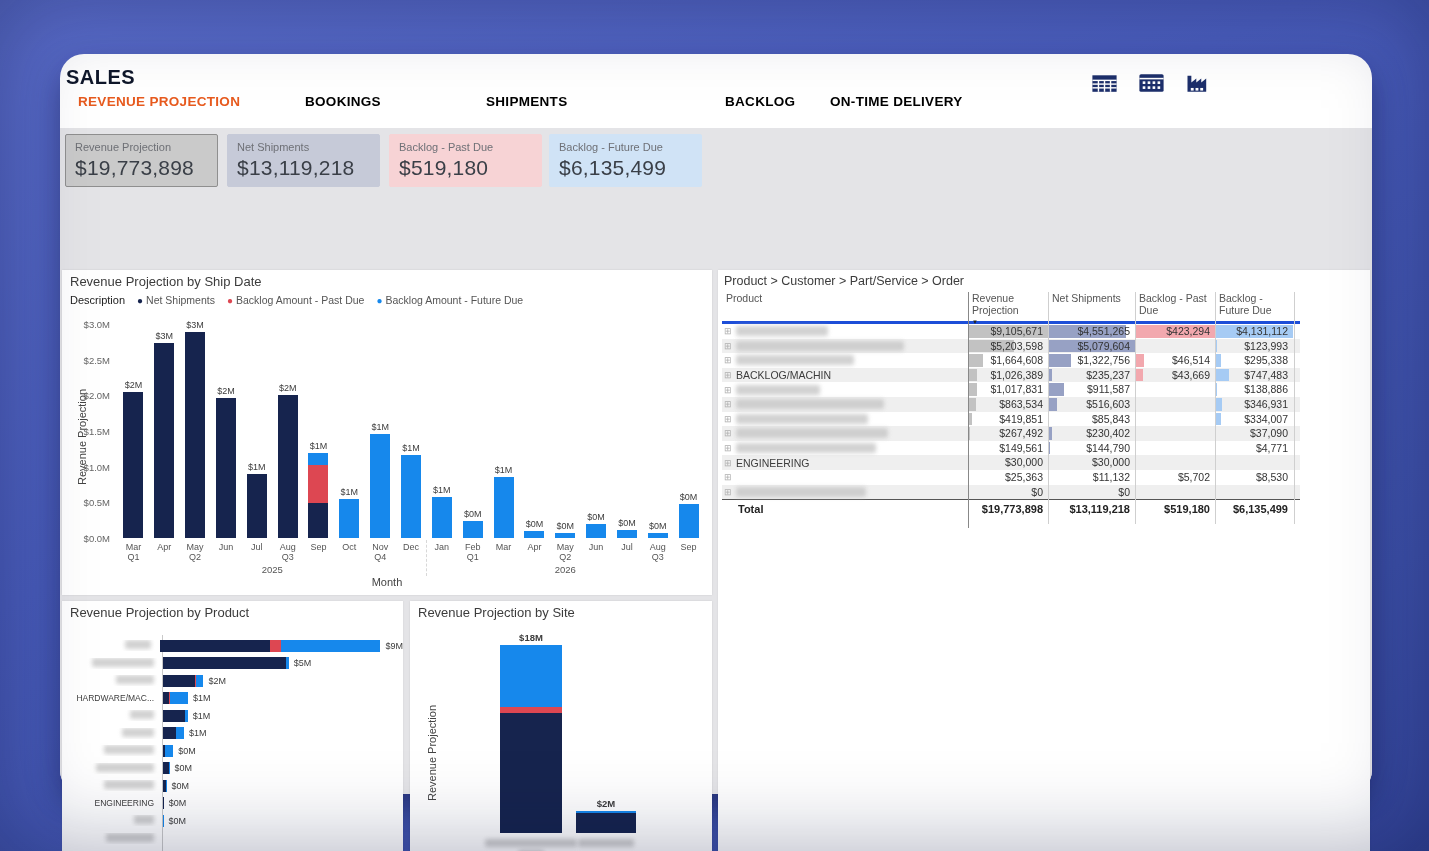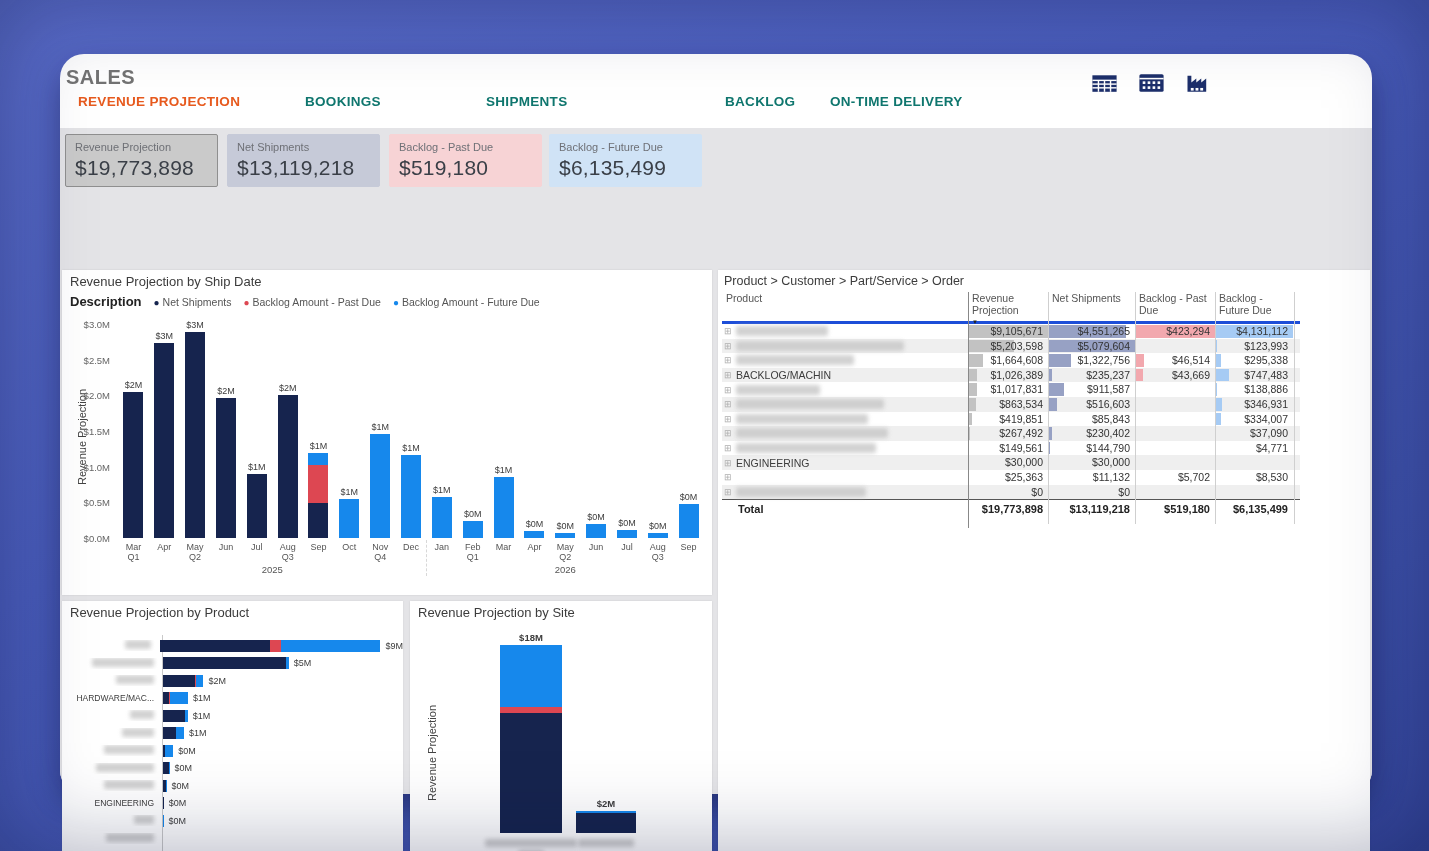--- a/index.html
+++ b/index.html
@@ -12,23 +12,23 @@
   body::after{ content:""; position:absolute; inset:0; pointer-events:none;
     box-shadow:inset 0 0 90px rgba(10,16,60,.35); }
 
   .card {
     position:absolute; left:60px; top:54px; width:1312px; height:740px;
     background:#fff; border-radius:24px;
     box-shadow:0 16px 32px rgba(12,18,60,.45);
   }
   
   .app-title { position:absolute; left:6px; top:12px; font-size:20px; font-weight:bold;
-    color:#737373; letter-spacing:.5px; }
+    color:#0f172a; letter-spacing:.5px; }
   .tabs { position:absolute; left:0; top:40px; width:920px; height:28px; }
-  .tab { position:absolute; top:0; font-size:13.5px; font-weight:bold; color:#0f766e;
+  .tab { position:absolute; top:0; font-size:13.5px; font-weight:bold; color:#000000;
     letter-spacing:.3px; cursor:pointer; white-space:nowrap; }
   .tab.active { color:#E75A1E; }
   .toolbar { position:absolute; right:160px; top:18px; display:flex; gap:20px; }
   .toolbar svg { display:block; }
 
   
   .cardbody { position:absolute; left:0; top:74px; width:1312px; height:666px;
     background:#E4E4E7; border-radius:0 0 24px 24px; }
 
   
@@ -41,21 +41,21 @@
   .p-ship    { left:2px;   top:142px; width:650px; height:325px; }
   .p-product { left:2px;   top:473px; width:341px; height:267px; border-radius:0 0 0 18px; }
   .p-site    { left:350px; top:473px; width:302px; height:267px; }
   .p-table   { left:658px; top:142px; width:652px; height:598px; border-radius:0 0 18px 0; }
 
   .panel-title { position:absolute; left:8px; top:4px; font-size:13px; color:#3C3C3C; }
 
   
   .legend { position:absolute; left:8px; top:24px; display:flex; align-items:center; gap:12px;
     font-size:10.5px; color:#555; }
-  .legend .lt { font-weight:bold; color:#222; font-size:13px; }
+  .legend .lt { font-weight:normal; color:#222; font-size:11px; }
   .legend .dot { font-size:10px; margin-right:3px; }
   .plot { position:absolute; left:56px; top:50px; width:586px; height:218px;
     border-bottom:0; display:flex; align-items:flex-end; }
   .bargroup { flex:1; display:flex; flex-direction:column; justify-content:flex-end;
     align-items:center; height:100%; cursor:pointer; }
   .bar-label { font-size:9px; color:#3C3C3C; margin-bottom:2px; }
   .seg { width:20px; }
   .yaxis-lab { position:absolute; font-size:9.5px; color:#666; width:48px; text-align:right; }
   .ylab-rot { position:absolute; font-size:11px; color:#444; transform:rotate(-90deg);
     transform-origin:left top; white-space:nowrap; }
@@ -292,20 +292,21 @@
           <div class="xlab">May<br>Q2</div>
           <div class="xlab">Jun<br></div>
           <div class="xlab">Jul<br></div>
           <div class="xlab">Aug<br>Q3</div>
           <div class="xlab">Sep<br></div>
         </div>
       <div class="yearrow" id="ship-years">
           <span style="left: 26.3158%;">2025</span>
           <span style="left: 76.3158%;">2026</span>
         </div>
+      <div class="axis-title" style="left:0; top:306px; width:650px; text-align:center;">Month</div>
     <div class="yearsep" style="left: 364.421px;"></div>
       </div>
 
     <div class="panel p-product">
       <div class="panel-title">Revenue Projection by Product</div>
       <div class="vaxis"></div>
       <div id="product-rows">
           <div class="prow" style="top: 36px;">
             <div class="plab"><span class="blur" style="width: 26px; height: 9px;"></span></div>
             <div style="width: 5px;"></div>

